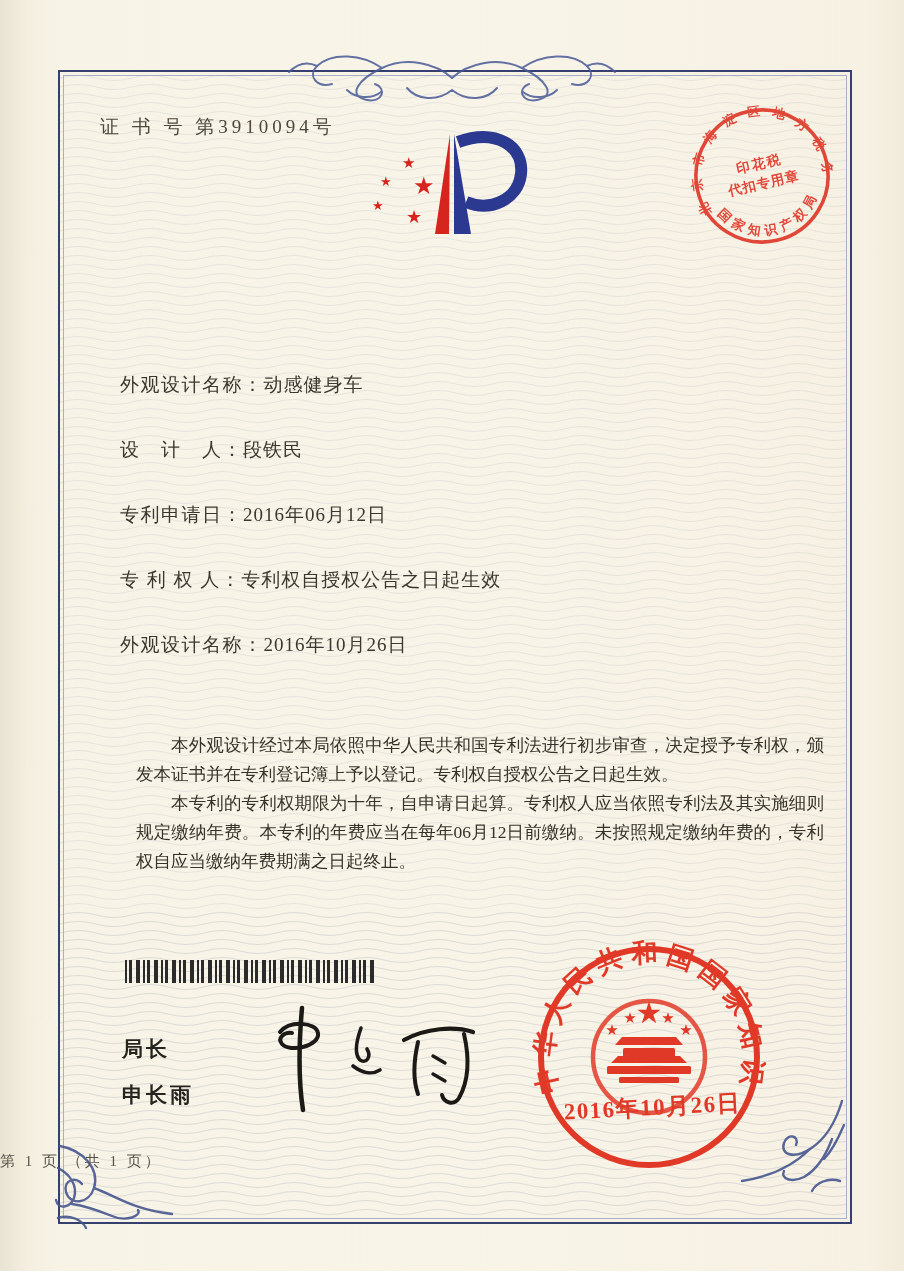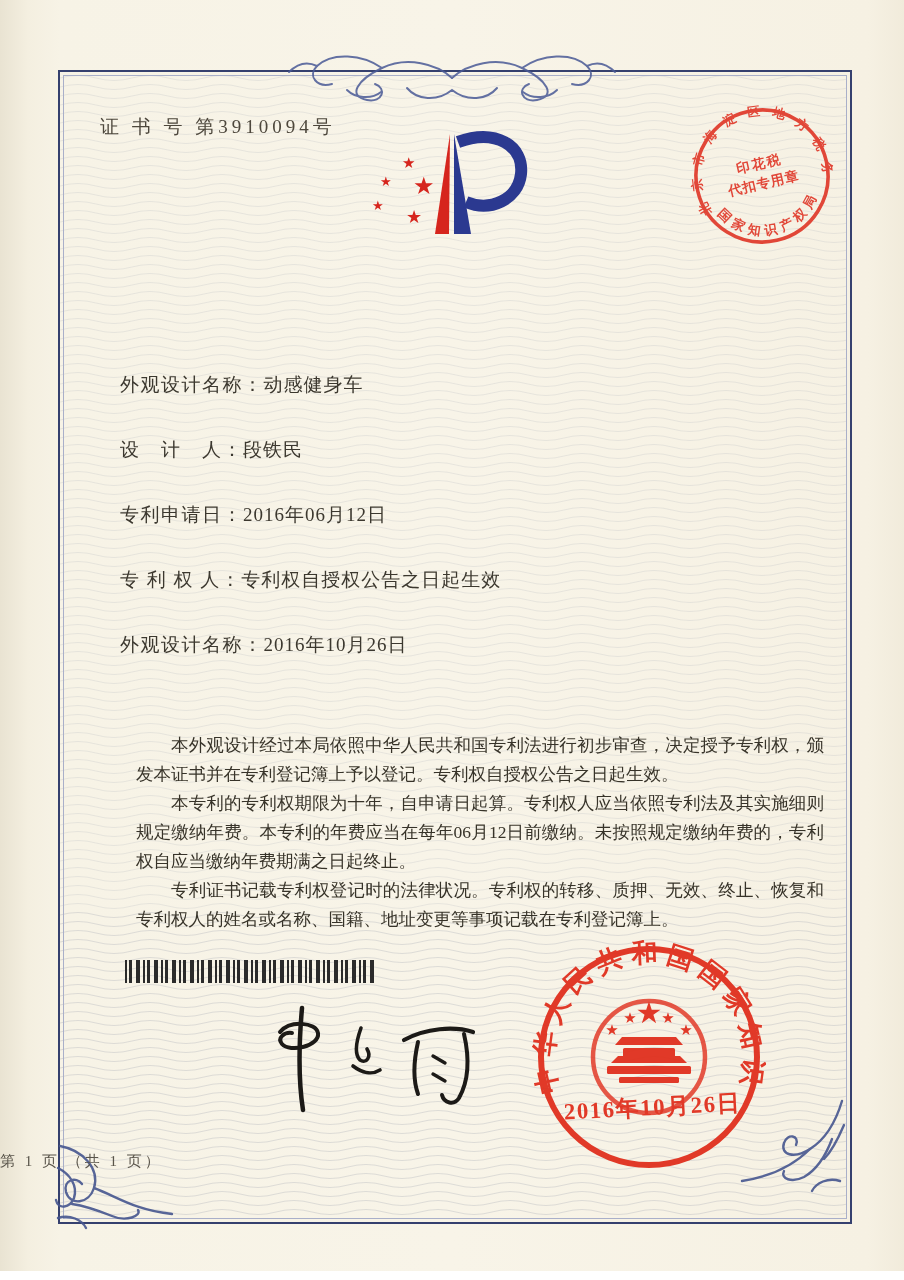--- a/index.html
+++ b/index.html
@@ -233,21 +233,20 @@
     <div class="field-row"><span>外观设计名称：</span><span class="val">动感健身车</span></div>
     <div class="field-row"><span>设　计　人：</span><span class="val">段铁民</span></div>
     <div class="field-row"><span>专利申请日：</span><span class="val">2016年06月12日</span></div>
     <div class="field-row"><span>专 利 权 人：</span><span class="val">专利权自授权公告之日起生效</span></div>
     <div class="field-row"><span>外观设计名称：</span><span class="val">2016年10月26日</span></div>
   </div>
 
   <div class="paras">
     <p>本外观设计经过本局依照中华人民共和国专利法进行初步审查，决定授予专利权，颁发本证书并在专利登记簿上予以登记。专利权自授权公告之日起生效。</p>
     <p>本专利的专利权期限为十年，自申请日起算。专利权人应当依照专利法及其实施细则规定缴纳年费。本专利的年费应当在每年06月12日前缴纳。未按照规定缴纳年费的，专利权自应当缴纳年费期满之日起终止。</p>
-    <p>专利证书记载专利权登记时的法律状况。专利权的转移、质押、无效、终止、恢复和专利权人的姓名或名称、国籍、地址变更等事项记载在专利登记簿上。</p>
   </div>
 
   <div class="barcode" id="barcode">
       <div style="width: 2px; background: rgb(43, 43, 43); margin-right: 2px;"></div>
       <div style="width: 3px; background: rgb(43, 43, 43); margin-right: 4px;"></div>
       <div style="width: 4px; background: rgb(43, 43, 43); margin-right: 3px;"></div>
       <div style="width: 2px; background: rgb(43, 43, 43); margin-right: 2px;"></div>
       <div style="width: 3px; background: rgb(43, 43, 43); margin-right: 4px;"></div>
       <div style="width: 4px; background: rgb(43, 43, 43); margin-right: 3px;"></div>
       <div style="width: 2px; background: rgb(43, 43, 43); margin-right: 2px;"></div>
@@ -281,20 +280,24 @@
       <div style="width: 3px; background: rgb(43, 43, 43); margin-right: 4px;"></div>
       <div style="width: 4px; background: rgb(43, 43, 43); margin-right: 3px;"></div>
       <div style="width: 2px; background: rgb(43, 43, 43); margin-right: 2px;"></div>
       <div style="width: 3px; background: rgb(43, 43, 43); margin-right: 4px;"></div>
       <div style="width: 4px; background: rgb(43, 43, 43); margin-right: 3px;"></div>
       <div style="width: 2px; background: rgb(43, 43, 43); margin-right: 2px;"></div>
       <div style="width: 3px; background: rgb(43, 43, 43); margin-right: 4px;"></div>
       <div style="width: 4px; background: rgb(43, 43, 43); margin-right: 3px;"></div>
     </div>
 
+  <div class="signer">
+    <div>局长</div>
+    <div>申长雨</div>
+  </div>
 
   <svg class="sig" width="235" height="118" viewBox="0 0 235 118">
     <g fill="none" stroke="#1c1a17" stroke-linecap="round" stroke-linejoin="round">
       <path d="M44 8 C41 42 40 78 45 110" stroke-width="4.5"></path>
       <path d="M22 32 C32 20 58 22 60 33 C62 46 32 53 24 44 C19 38 26 32 34 33" stroke-width="4"></path>
       <path d="M103 28 C98 42 96 54 102 60 C108 64 114 57 109 49" stroke-width="3.6"></path>
       <path d="M95 66 C104 73 114 75 122 70" stroke-width="3.6"></path>
       <path d="M146 40 C168 28 196 26 215 32" stroke-width="4.2"></path>
       <path d="M160 42 C155 64 155 80 160 94" stroke-width="4"></path>
       <path d="M206 34 C212 60 210 82 201 98 C196 106 186 103 184 95" stroke-width="4"></path>

